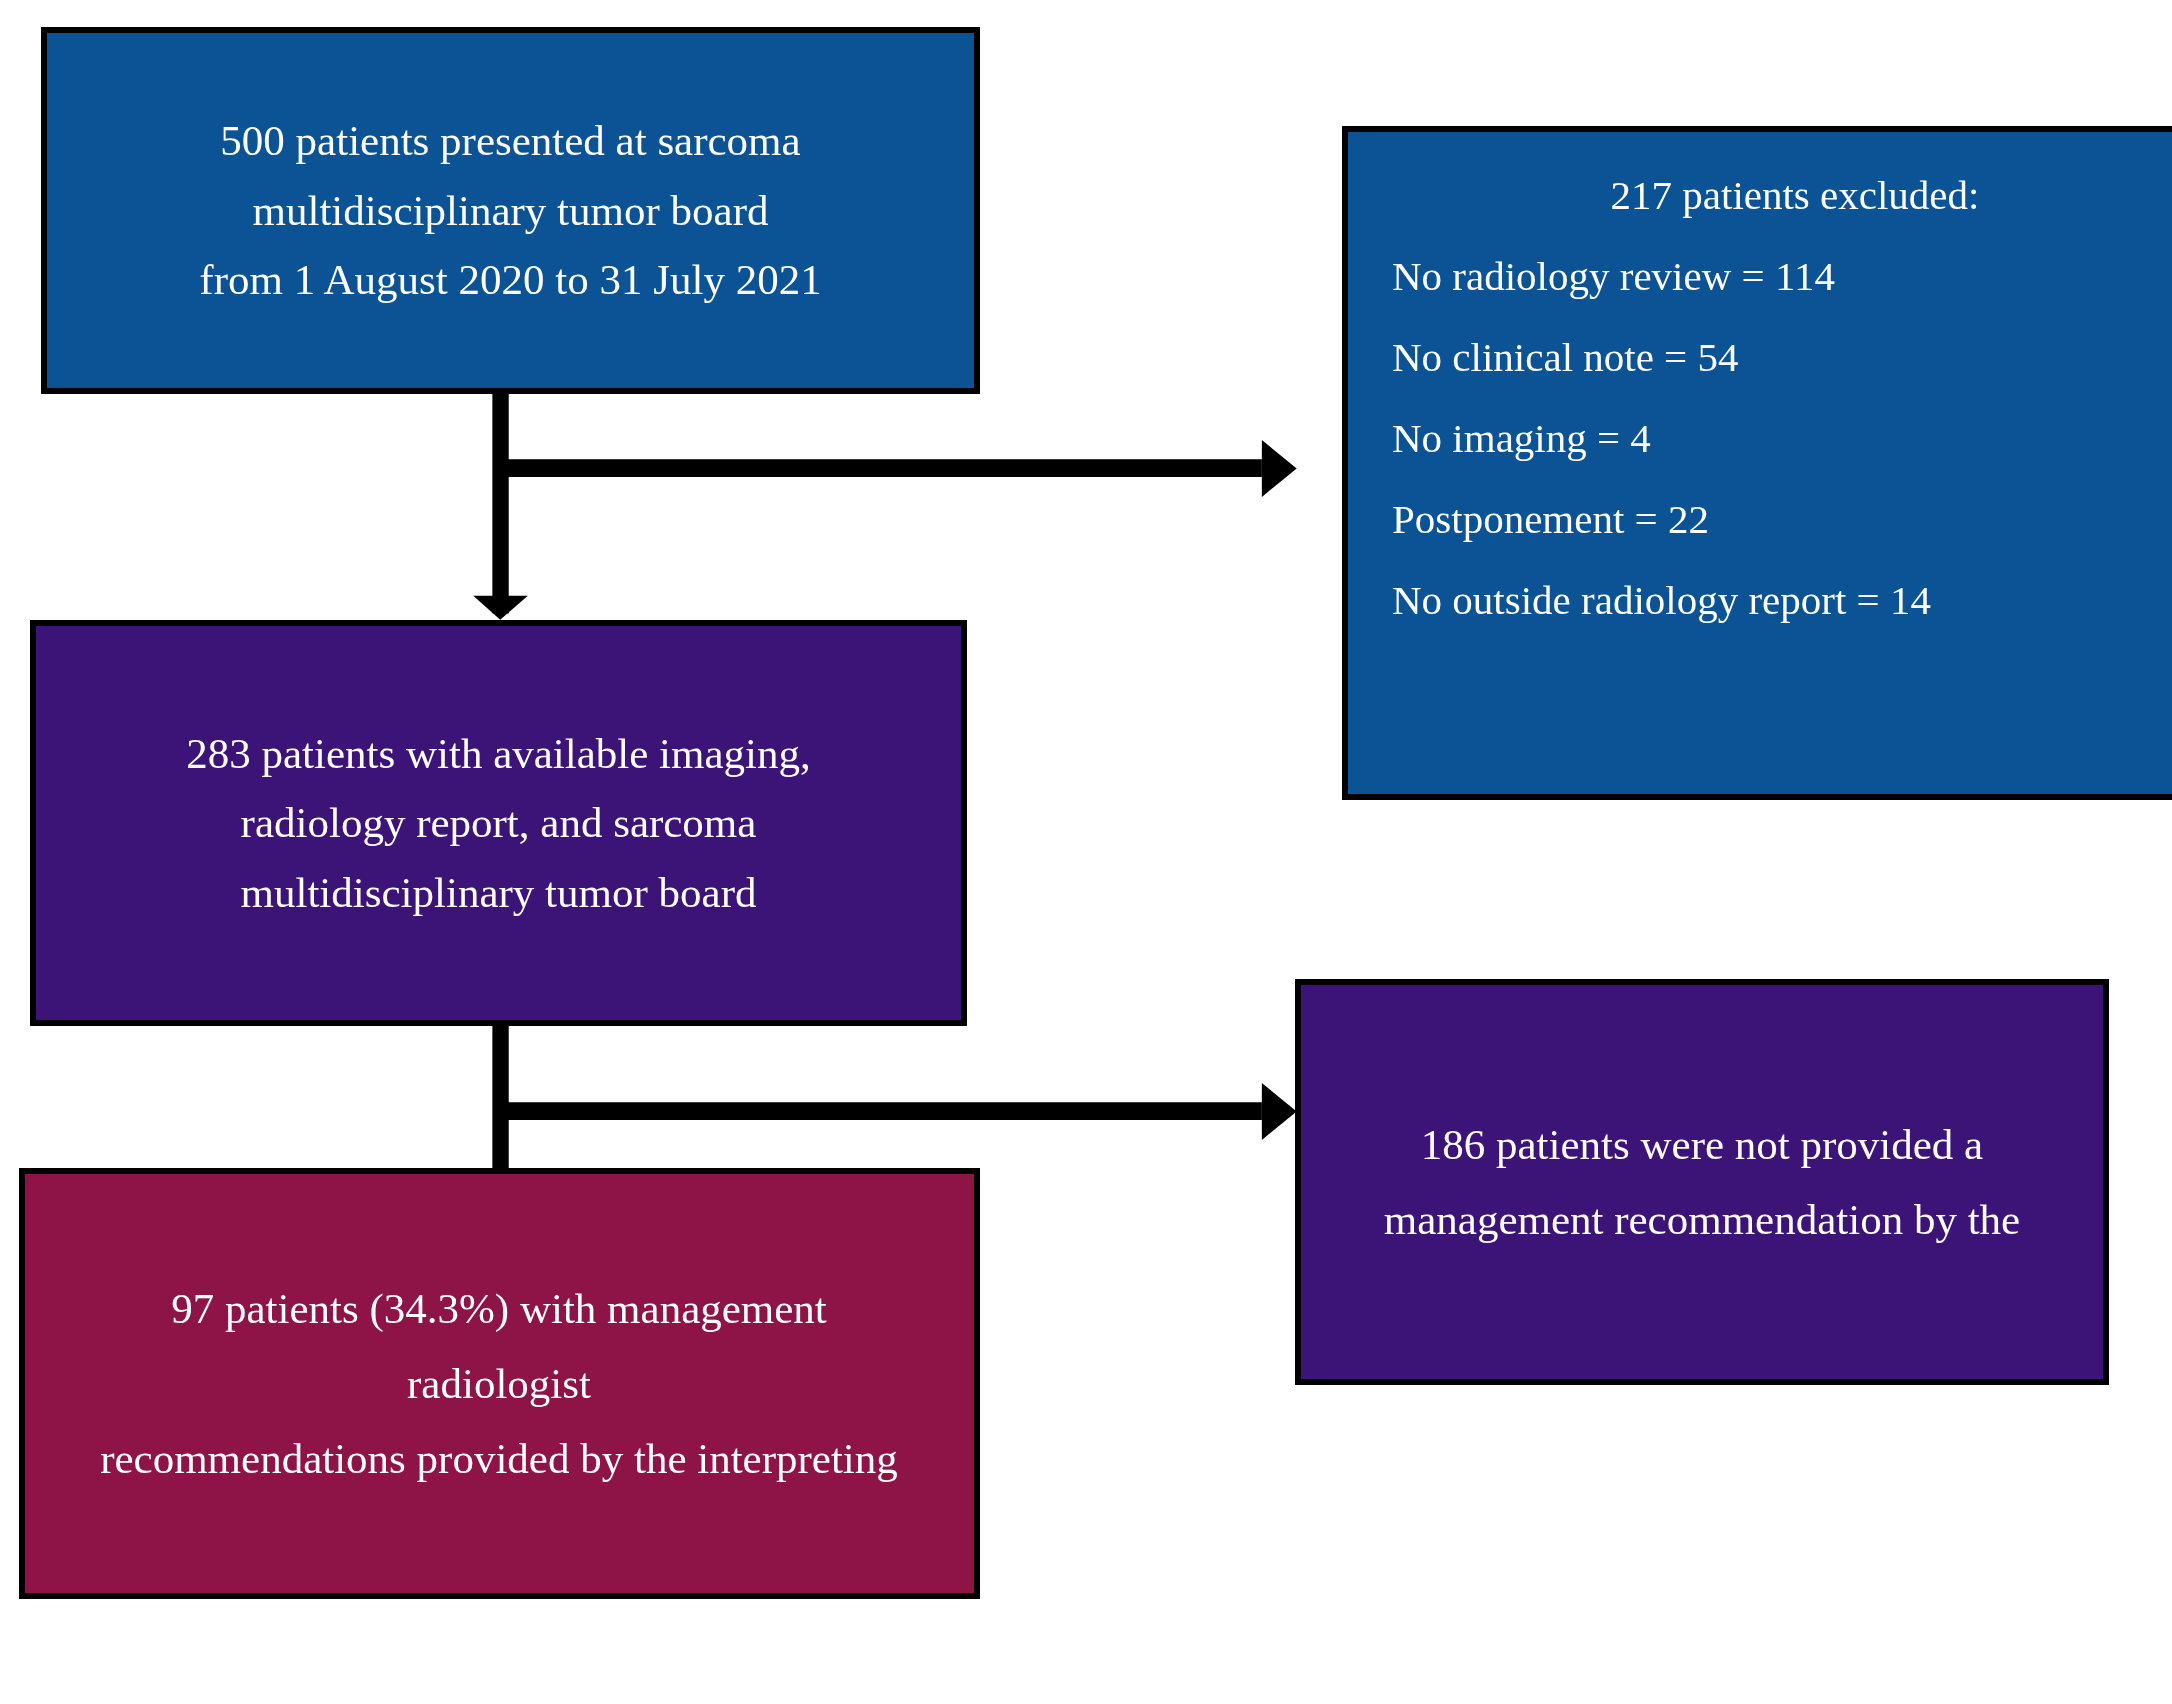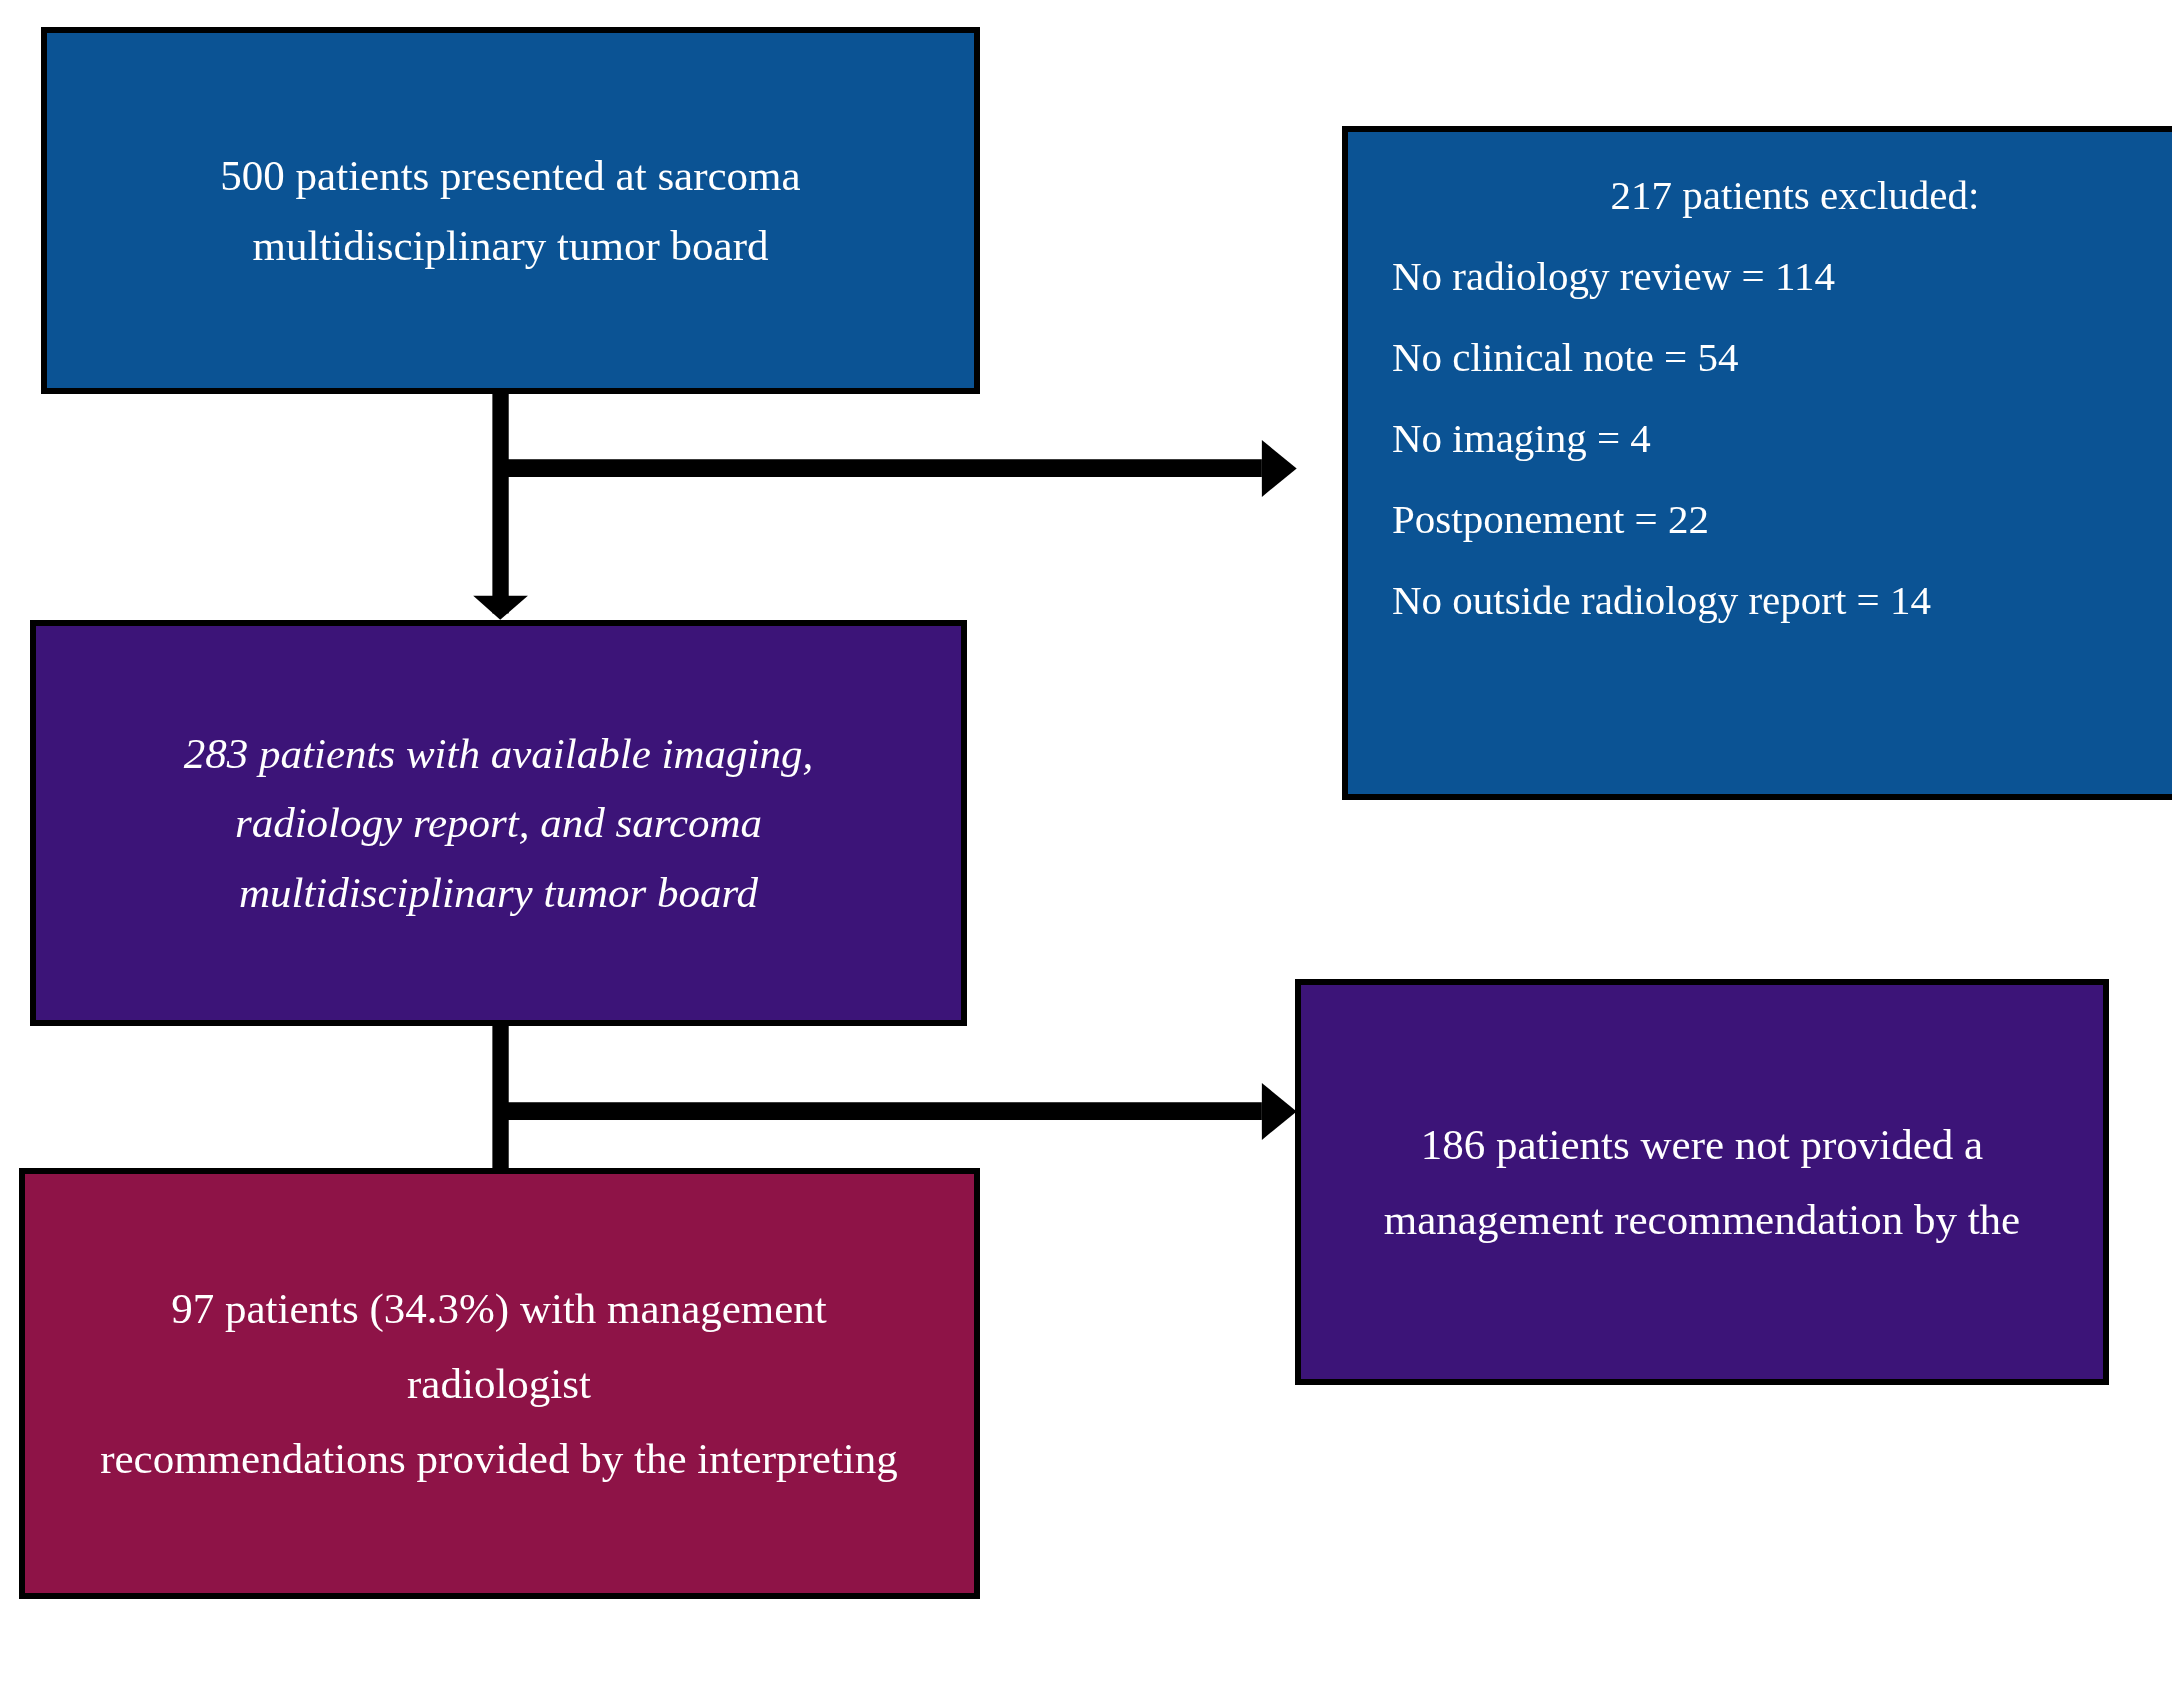--- a/index.html
+++ b/index.html
@@ -68,21 +68,20 @@
   }
   #node-excluded .reason:last-child { margin-bottom: 0; }
   #node-included {
     left: 30px;
     top: 620px;
     width: 937px;
     height: 406px;
     background: #3c1478;
     font-size: 43px;
     line-height: 1.62;
-    font-style: italic;
   }
   #node-no-rec {
     left: 1295px;
     top: 979px;
     width: 814px;
     height: 406px;
     background: #3c1478;
     font-size: 43px;
     line-height: 1.75;
   }
@@ -133,20 +132,21 @@
 
     <g>
       <rect x="704" y="1551" width="1072" height="25" fill="#000000"></rect>
       <polygon points="1776,1524 1776,1604 1825,1564" fill="#000000"></polygon>
     </g>
   </svg>
 
   <div class="node" id="node-enrolled">
     <span class="line">500 patients presented at sarcoma</span>
     <span class="line">multidisciplinary tumor board</span>
+    <span class="line">from 1 August 2020 to 31 July 2021</span>
   </div>
 
   <div class="node" id="node-excluded">
     <span class="line title">217 patients excluded:</span>
     <span class="line reason">No radiology review = 114</span>
     <span class="line reason">No clinical note = 54</span>
     <span class="line reason">No imaging = 4</span>
     <span class="line reason">Postponement = 22</span>
     <span class="line reason">No outside radiology report = 14</span>
   </div>

